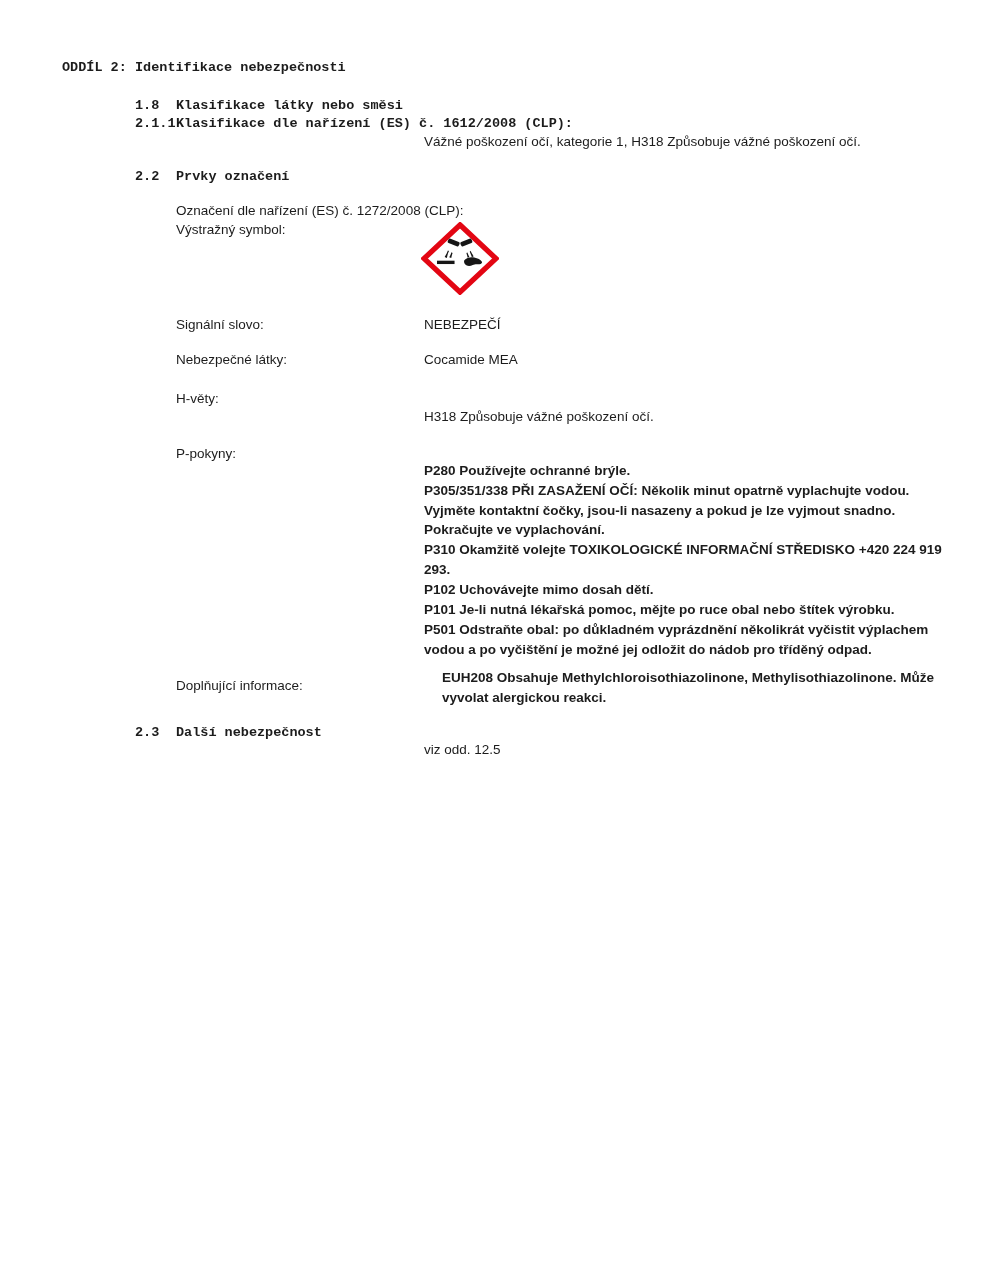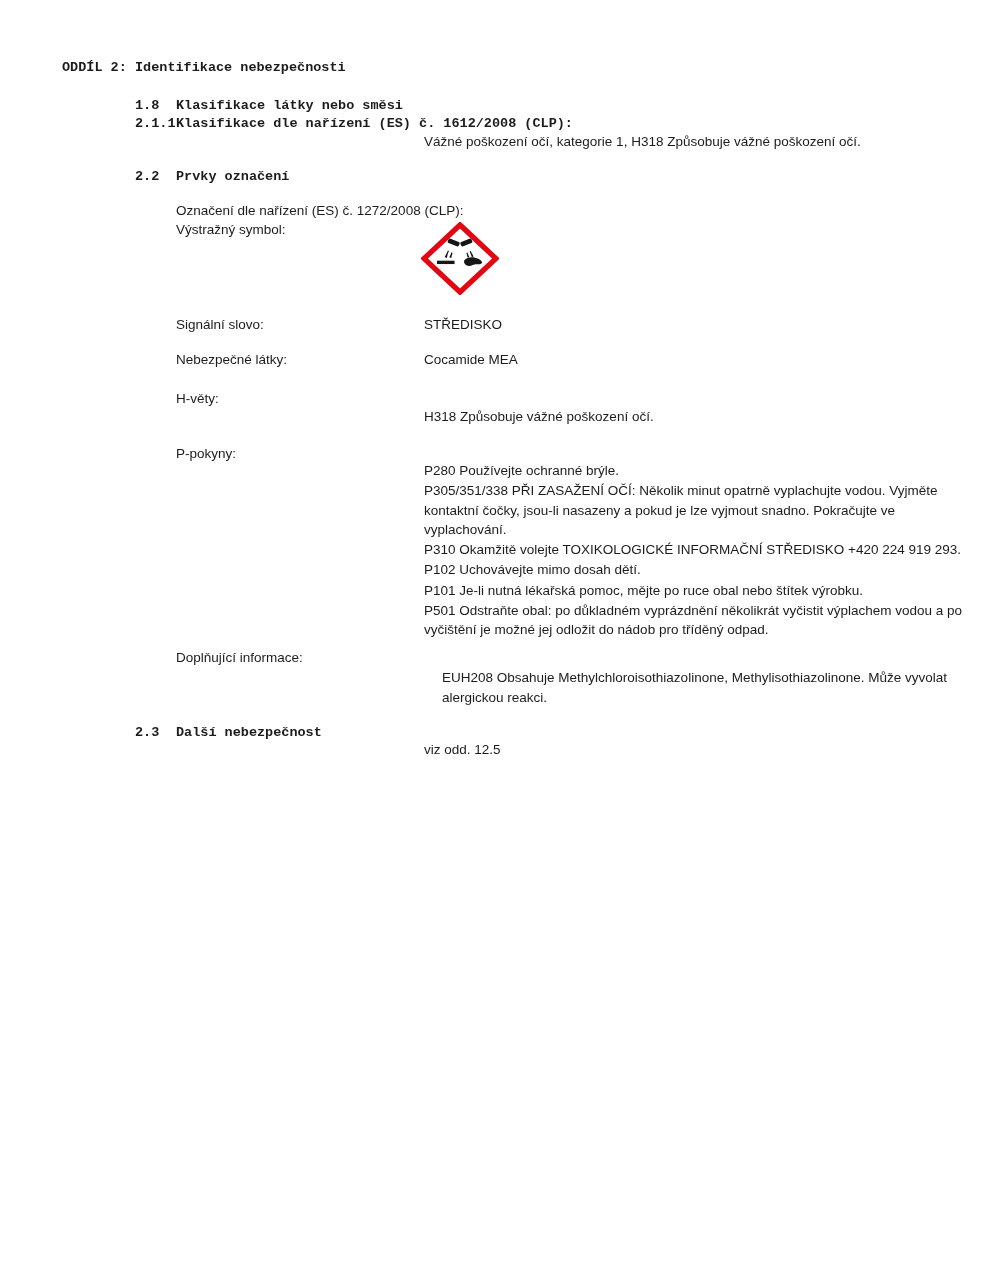--- a/index.html
+++ b/index.html
@@ -9,21 +9,21 @@
     width: 989px;
     height: 1280px;
     background: #ffffff;
     font-family: "Liberation Sans", sans-serif;
     font-size: 13.5px;
     color: #1c1c1c;
     overflow: hidden;
   }
   .abs { position: absolute; white-space: nowrap; }
   .b { font-weight: bold; font-family: Liberation Mono, monospace; }
-  .wrap { white-space: normal; line-height: 19.4px; width: 540px; }
+  .wrap { white-space: normal; line-height: 19.4px; width: 540px; font-weight: bold; }
   .plist p { margin: 0 0 0.8px 0; }
   .picto { position: absolute; left: 421px; top: 222px; width: 78px; height: 73px; }
   .picto svg { display: block; width: 100%; height: 100%; }
 </style>
 </head>
 <body>
 
 <div class="page">
 
   <span class="abs b" style="left:62px; top:60px">ODDÍL 2:</span>
@@ -58,38 +58,38 @@
 
         <path d="M63.5,39.5 C64.6,42.4 66,44.8 67.6,46.8 L65.2,48.3 C64.3,45.4 63.4,42.8 62.5,40.8 Z"></path>
         <path d="M59.5,41.8 C60.2,44 61,46 62,47.8 L59.8,48.9 C59.3,46.5 58.8,44.2 58.2,42.4 Z"></path>
 
         <path d="M55.5,52.5 C58.5,48.8 63.5,47.6 68.3,48.6 C72.8,49.6 76.4,51.6 77.9,54.2 C79,56.2 77.4,57.8 74.8,57.8 C71.8,57.9 68.8,57.3 66.3,58.9 C63.8,60.4 60.6,60.9 58.1,59.3 C55.6,57.7 54.6,54.8 55.5,52.5 Z"></path>
       </g>
     </svg>
   </div>
 
   <span class="abs" style="left:176px; top:317px">Signální slovo:</span>
-  <span class="abs" style="left:424px; top:317px">STŘEDISKO</span>
+  <span class="abs" style="left:424px; top:317px">NEBEZPEČÍ</span>
 
   <span class="abs" style="left:176px; top:352px">Nebezpečné látky:</span>
   <span class="abs" style="left:424px; top:352px">Cocamide MEA</span>
 
   <span class="abs" style="left:176px; top:391px">H-věty:</span>
   <span class="abs" style="left:424px; top:409px">H318 Způsobuje vážné poškození očí.</span>
 
   <span class="abs" style="left:176px; top:446px">P-pokyny:</span>
   <div class="abs wrap plist" style="left:424px; top:461px">
     <p>P280 Používejte ochranné brýle.</p>
     <p>P305/351/338 PŘI ZASAŽENÍ OČÍ: Několik minut opatrně vyplachujte vodou. Vyjměte kontaktní čočky, jsou-li nasazeny a pokud je lze vyjmout snadno. Pokračujte ve vyplachování.</p>
     <p>P310 Okamžitě volejte TOXIKOLOGICKÉ INFORMAČNÍ STŘEDISKO +420 224 919 293.</p>
     <p>P102 Uchovávejte mimo dosah dětí.</p>
     <p>P101 Je-li nutná lékařská pomoc, mějte po ruce obal nebo štítek výrobku.</p>
     <p>P501 Odstraňte obal: po důkladném vyprázdnění několikrát vyčistit výplachem vodou a po vyčištění je možné jej odložit do nádob pro tříděný odpad.</p>
   </div>
 
-  <span class="abs" style="left:176px; top:650px">Doplňující informace:</span>
+  <span class="abs" style="left:176px; top:678px">Doplňující informace:</span>
   <div class="abs wrap" style="left:442px; top:668px; line-height:19.8px">EUH208 Obsahuje Methylchloroisothiazolinone, Methylisothiazolinone. Může vyvolat alergickou reakci.</div>
 
   <span class="abs b" style="left:135px; top:725px">2.3</span>
   <span class="abs b" style="left:176px; top:725px">Další nebezpečnost</span>
   <span class="abs" style="left:424px; top:742px">viz odd. 12.5</span>
 
 </div>
 
 </body></html>

